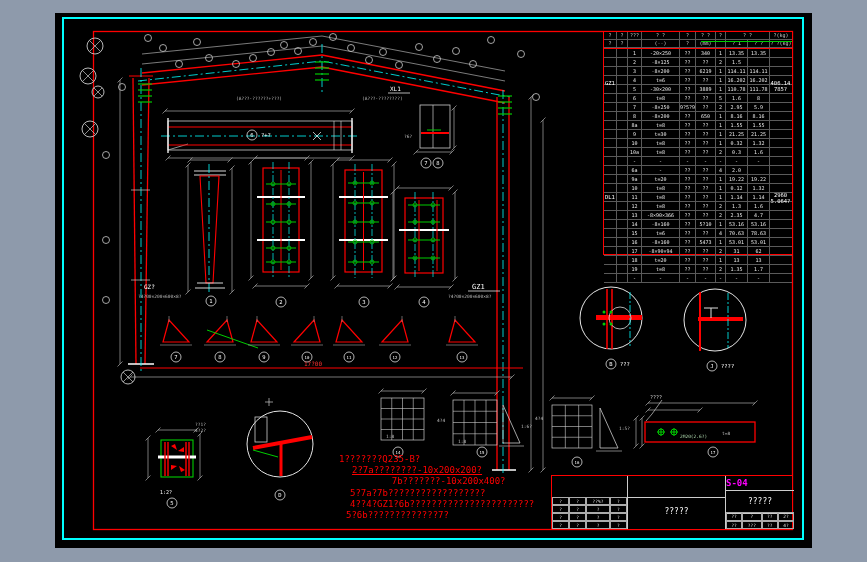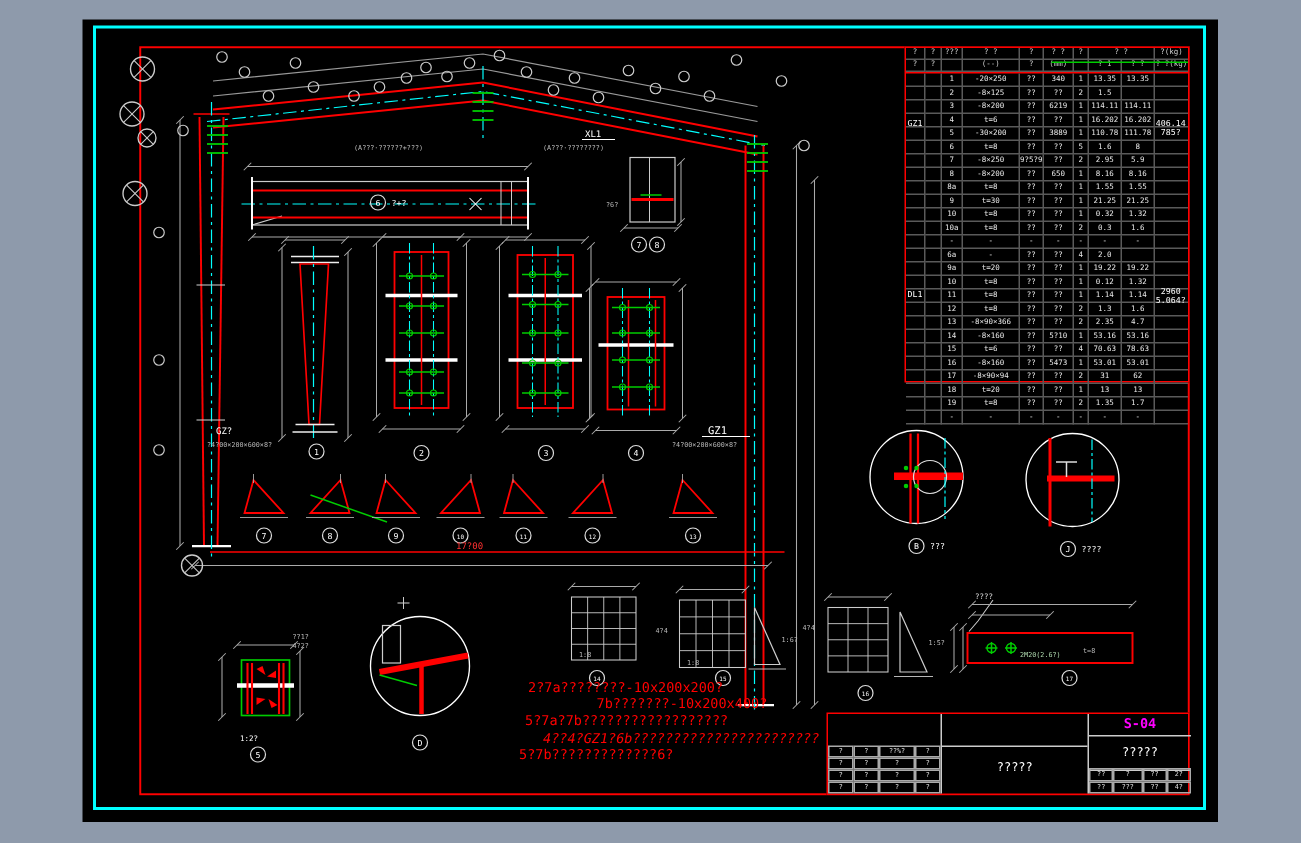--- a/index.html
+++ b/index.html
@@ -28,21 +28,21 @@
           box-sizing:border-box;background:#000;color:#ddd}
   .tb-sec{position:absolute;top:0;height:100%;box-sizing:border-box}
   .tb-left{left:0;width:76px;border-right:1px solid #ccc}
   .tb-mid{left:76px;width:98px;border-right:1px solid #ccc}
   .tb-right{left:174px;width:68px}
   .tb-rev{position:absolute;left:0;top:21px;width:100%;height:32px;display:grid;
           grid-template-columns:1fr 1fr 1.4fr 1fr;grid-template-rows:repeat(4,1fr)}
   .tb-rev>div{border:0.5px solid #aaa;font-size:4.5px;line-height:7px;text-align:center;overflow:hidden}
   .tb-midtop{height:21px;border-bottom:1px solid #ccc}
   .tb-proj{text-align:center;color:#fff;font-size:8px;padding-top:9px}
-  .tb-dno{height:14px;border-bottom:1px solid #ccc;text-align:center;color:#ff00ff;
+  .tb-dno{height:14px;border-bottom:1px solid #ccc;color:#ff00ff;
           font-size:9px;font-weight:bold;line-height:14px}
   .tb-dtitle{height:22px;border-bottom:1px solid #ccc;text-align:center;color:#fff;
              font-size:8px;line-height:22px}
   .tb-dcells{position:absolute;left:0;bottom:0;width:100%;height:17px;display:grid;
              grid-template-columns:1fr 1.2fr 1fr 1fr;grid-template-rows:1fr 1fr}
   .tb-dcells>div{border:0.5px solid #aaa;font-size:4.5px;line-height:8px;text-align:center;overflow:hidden}
   
   .notes{position:absolute;left:334px;top:454px;color:#f00;font-size:9px;line-height:11.2px;white-space:nowrap}
 </style>
 </head>
@@ -895,18 +895,19 @@
         <div>2?</div>
         <div>??</div>
         <div>???</div>
         <div>??</div>
         <div>4?</div>
       </div>
   </div>
 </div>
 
 <div class="notes" id="notes">
-    <div style="margin-left: 18px;">2?7a????????-10x200x200?</div>
+    <div style="margin-left: 5px;">1???????Q235-B?</div>
+    <div style="margin-left: 18px; text-decoration: underline;">2?7a????????-10x200x200?</div>
     <div style="margin-left: 29px; text-align: center;">7b???????-10x200x400?</div>
     <div style="margin-left: 16px;">5?7a?7b??????????????????</div>
-    <div style="margin-left: 28px; font-style: italic;">4??4?GZ1?6b???????????????????????</div>
-    <div style="margin-left: 12px;">5?7b?????????????6?</div>
+    <div style="margin-left: 16px;">4??4?GZ1?6b???????????????????????</div>
+    <div style="margin-left: 12px;">5?6b?????????????7?</div>
   </div>
 
 </body></html>

